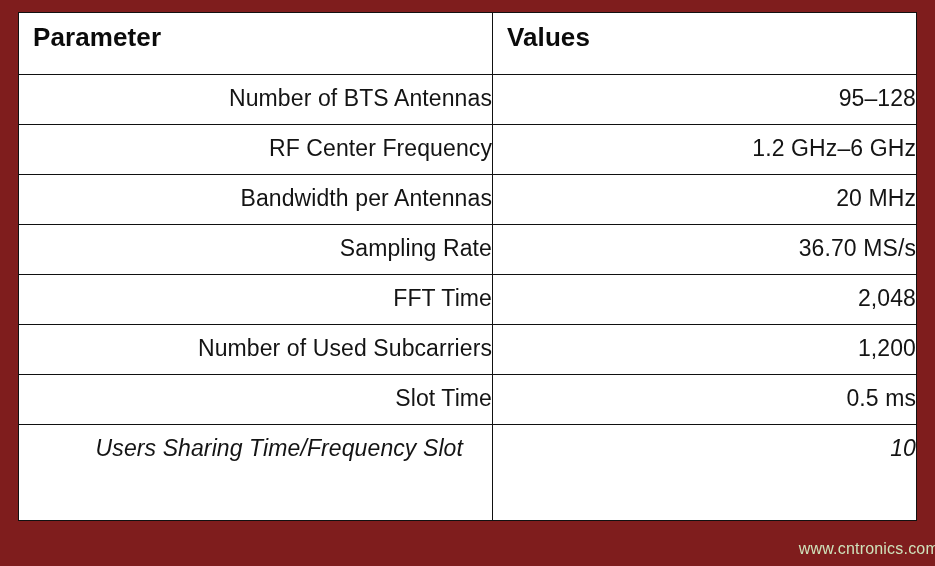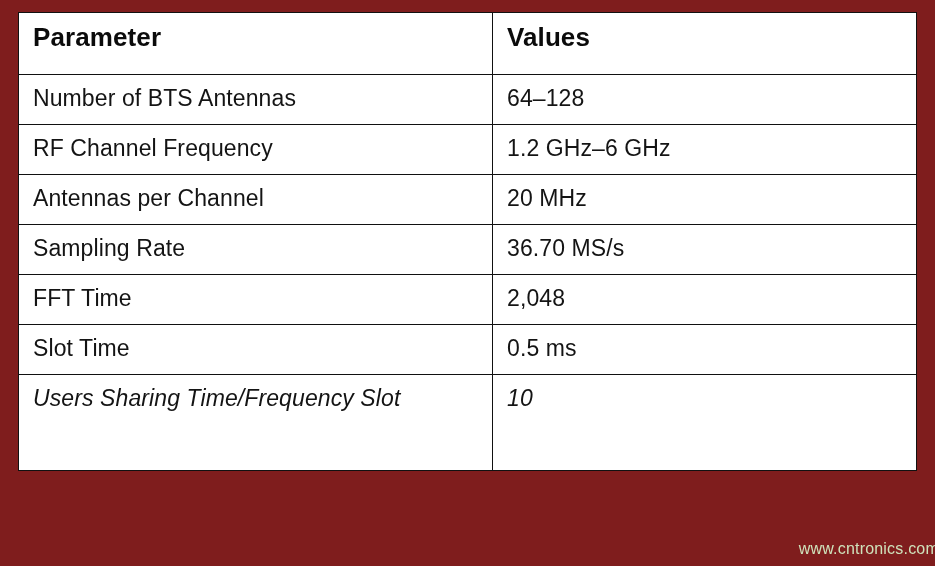--- a/index.html
+++ b/index.html
@@ -55,20 +55,21 @@
     font-weight: bold;
     height: 44px;
     padding-top: 8px;
     color: #0b0b0b;
   }
 
   .spec-table tbody td {
     font-size: 23px;
     height: 30px;
     color: #141414;
+    text-align: right;
   }
 
   
   .spec-table tbody tr { height: 50px; }
   .spec-table tbody tr.row-tall { height: 96px; font-style: italic; }
 
   .cell-wrap {
     display: block;
     max-width: 430px;
   }
@@ -97,37 +98,41 @@
     </colgroup>
     <thead>
       <tr>
         <th>Parameter</th>
         <th>Values</th>
       </tr>
     </thead>
     <tbody>
       <tr>
         <td>Number of BTS Antennas</td>
-        <td>64–128</td>
+        <td>95–128</td>
       </tr>
       <tr>
-        <td>RF Channel Frequency</td>
+        <td>RF Center Frequency</td>
         <td>1.2 GHz–6 GHz</td>
       </tr>
       <tr>
-        <td>Antennas per Channel</td>
+        <td>Bandwidth per Antennas</td>
         <td>20 MHz</td>
       </tr>
       <tr>
         <td>Sampling Rate</td>
         <td>36.70 MS/s</td>
       </tr>
       <tr>
         <td>FFT Time</td>
         <td>2,048</td>
+      </tr>
+      <tr>
+        <td>Number of Used Subcarriers</td>
+        <td>1,200</td>
       </tr>
       <tr>
         <td>Slot Time</td>
         <td>0.5 ms</td>
       </tr>
       <tr class="row-tall">
         <td>
             <span class="cell-wrap">Users Sharing Time/Frequency Slot</span>
           </td>
         <td>10</td>

